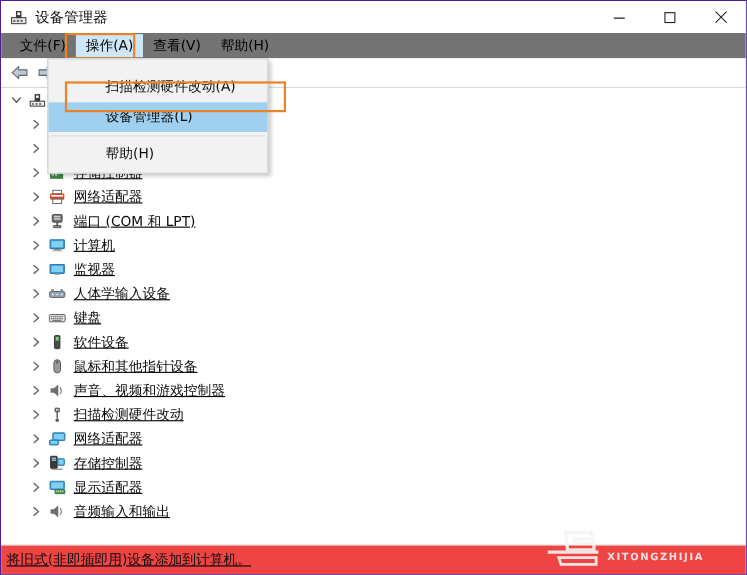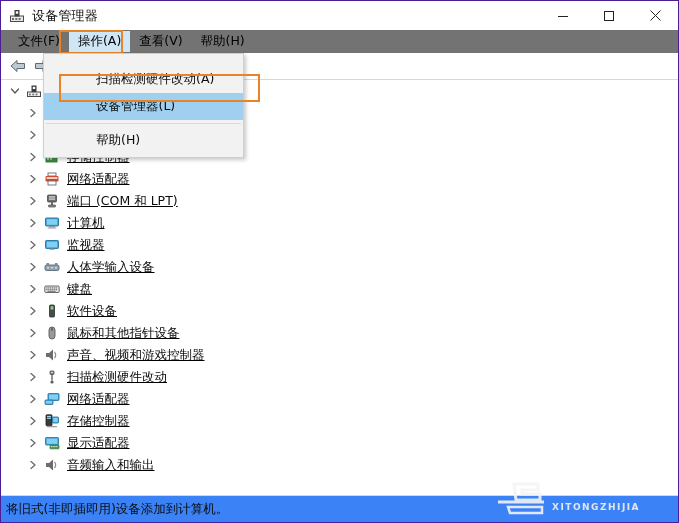--- a/index.html
+++ b/index.html
@@ -168,25 +168,26 @@
   #statusbar-rule {
     position: absolute;
     left: 0; top: 494px;
     width: 677px; height: 1px;
     background: #d8d8d8;
   }
   #statusbar {
     position: absolute;
     left: 0; top: 495px;
     width: 677px; height: 26px;
-    background: #3b82f6;
+    background: #ef4444;
     display: flex;
     align-items: center;
     padding-left: 5px;
     box-sizing: border-box;
+    text-decoration: underline;
   }
   #status-text {
     font-size: 12.5px;
     color: #0b0b0b;
   }
 
   
   #dropdown {
     position: absolute;
     left: 42px;

